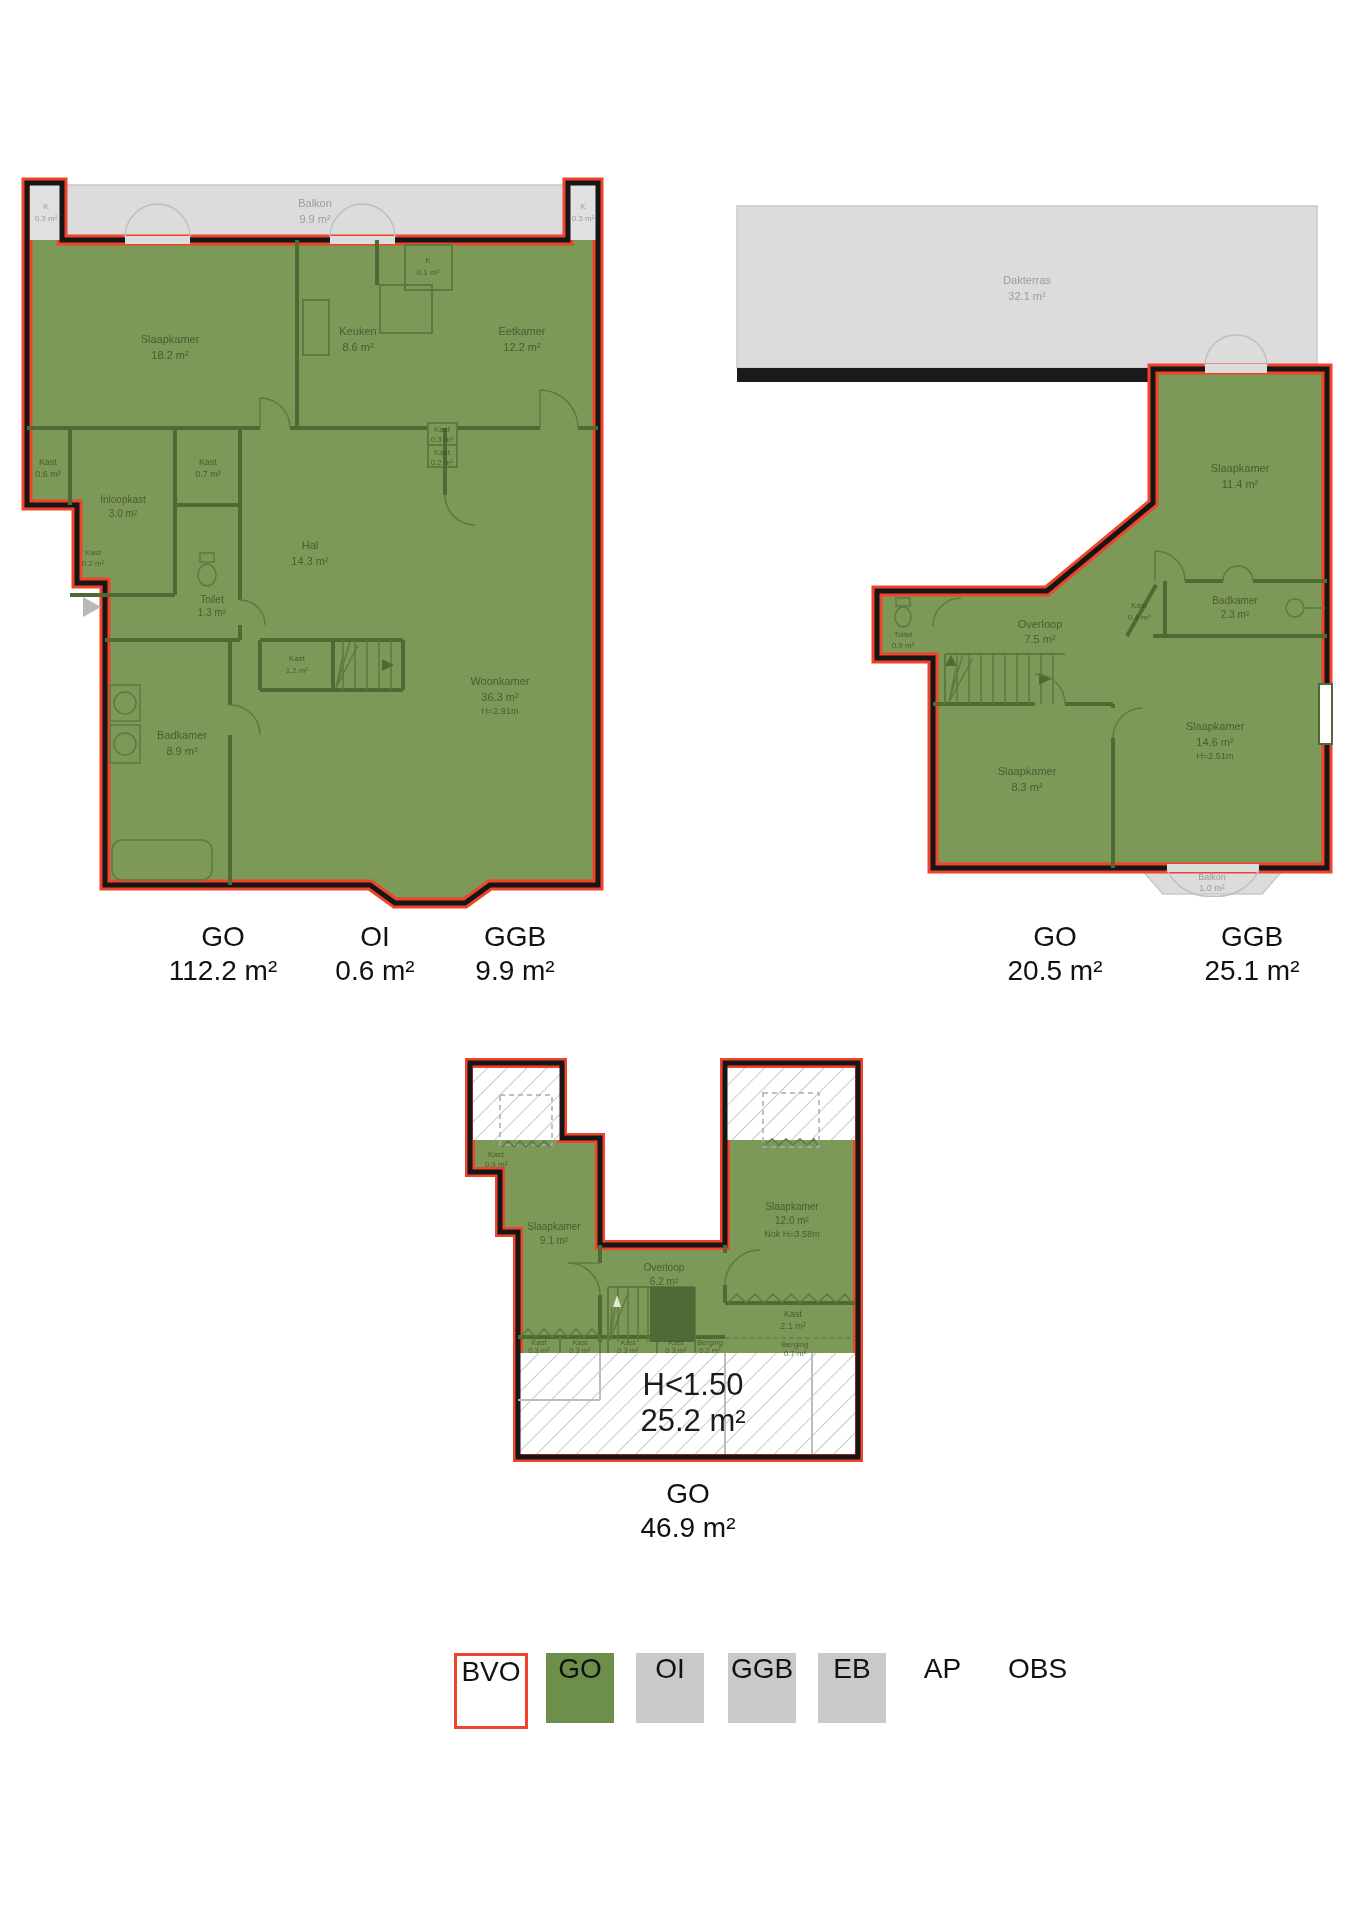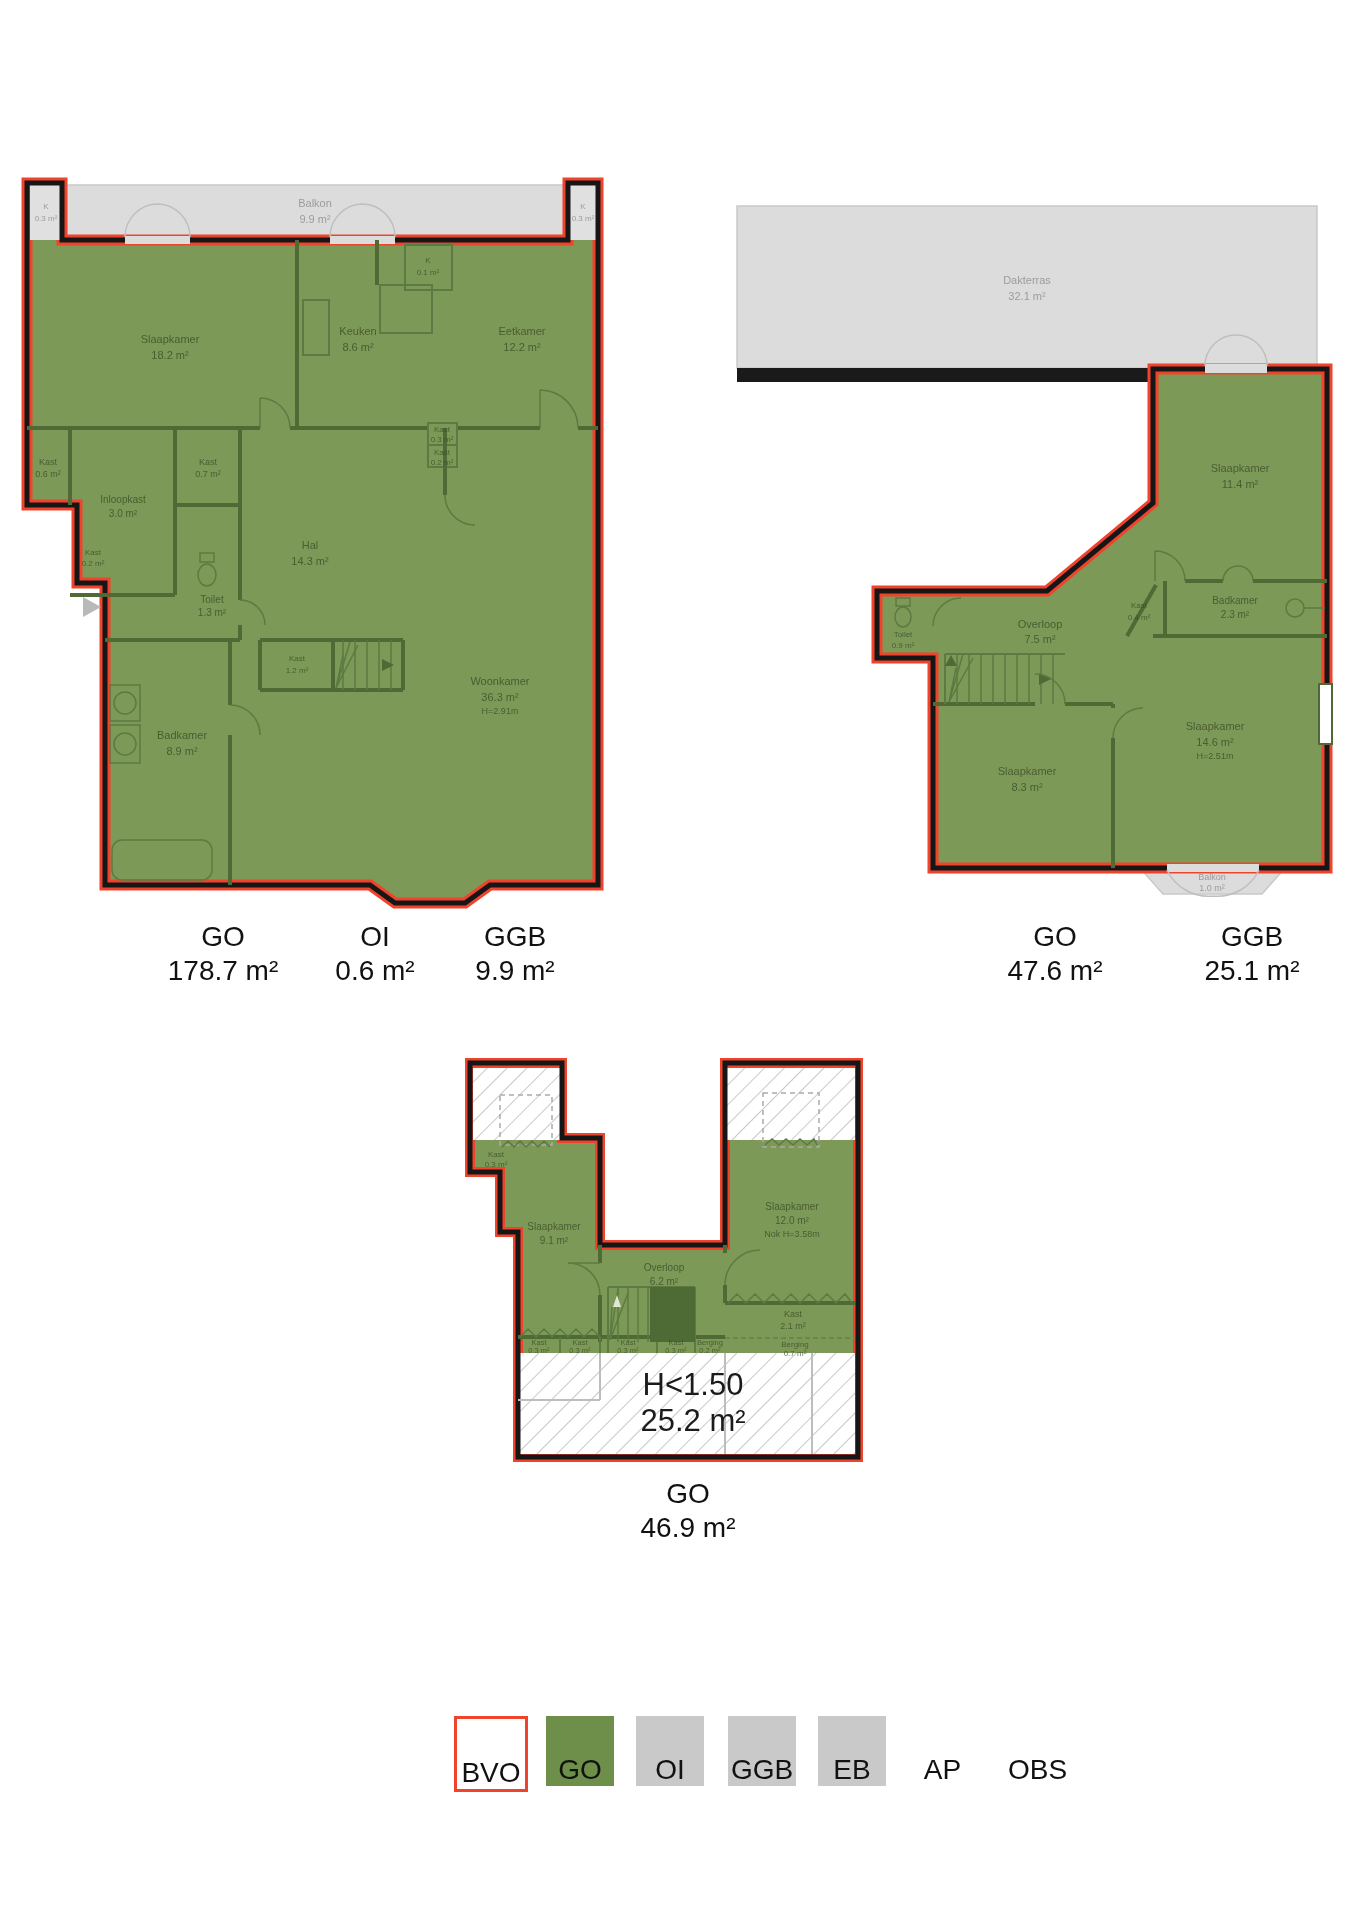--- a/index.html
+++ b/index.html
@@ -6,22 +6,22 @@
   .canvas{position:relative;width:1358px;height:1920px;background:#ffffff;
           font-family:"Liberation Sans",sans-serif;overflow:hidden;}
   .plan{position:absolute;}
   svg text{font-family:"Liberation Sans",sans-serif;}
   .rl{fill:#3c4b28;opacity:.78;text-anchor:middle;}
   .f11{font-size:11px;} .f10{font-size:10px;} .f9{font-size:9px;} .f8{font-size:8px;} .f75{font-size:7.5px;}
   .gl{fill:#9c9c9c;text-anchor:middle;}
   .low{fill:#1b1b1b;font-size:31px;text-anchor:middle;}
   .meas{position:absolute;width:160px;text-align:center;color:#111;
         font-size:28px;line-height:1.22;}
-  .legend-box{position:absolute;top:1716px;width:68px;height:70px;display:flex;
-        align-items:flex-end;justify-content:center;font-size:28px;color:#111;}
+  .legend-box{position:absolute;top:1653px;width:68px;height:70px;display:flex;
+        align-items:flex-start;justify-content:center;font-size:28px;color:#111;}
   .lb-outline{background:#fff;border:3px solid #f0432c;}
   .lb-green{background:#6d8f4a;}
   .lb-gray{background:#c9c9c9;}
   .lb-none{background:transparent;}
   .wall{stroke:#4f6a35;stroke-width:4;fill:none;}
   .wall2{stroke:#5d7a42;stroke-width:2;fill:none;}
   .thin{stroke:#5d7a42;stroke-width:1.5;fill:none;}
   .arcg{stroke:#bfbfbf;stroke-width:1.5;fill:none;}
 </style>
 </head>
@@ -300,33 +300,33 @@
       <text class="rl f8" x="335" y="292">Berging</text>
       <text class="rl f8" x="335" y="301">0.7 m²</text>
       <text class="low" x="233" y="340">H&lt;1.50</text>
       <text class="low" x="233" y="376">25.2 m²</text>
     </g>
   </svg>
   </div>
 
   <div class="meas" style="left:143px;top:920px">
     <div>GO</div>
-    <div>178.7 m²</div>
+    <div>112.2 m²</div>
   </div>
   <div class="meas" style="left:295px;top:920px">
     <div>OI</div>
     <div>0.6 m²</div>
   </div>
   <div class="meas" style="left:435px;top:920px">
     <div>GGB</div>
     <div>9.9 m²</div>
   </div>
   <div class="meas" style="left:975px;top:920px">
     <div>GO</div>
-    <div>47.6 m²</div>
+    <div>20.5 m²</div>
   </div>
   <div class="meas" style="left:1172px;top:920px">
     <div>GGB</div>
     <div>25.1 m²</div>
   </div>
   <div class="meas" style="left:608px;top:1477px">
     <div>GO</div>
     <div>46.9 m²</div>
   </div>
 

